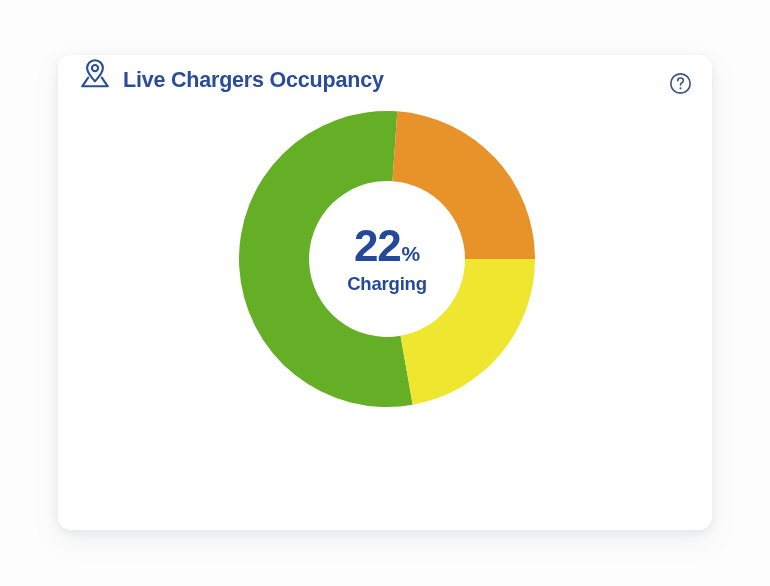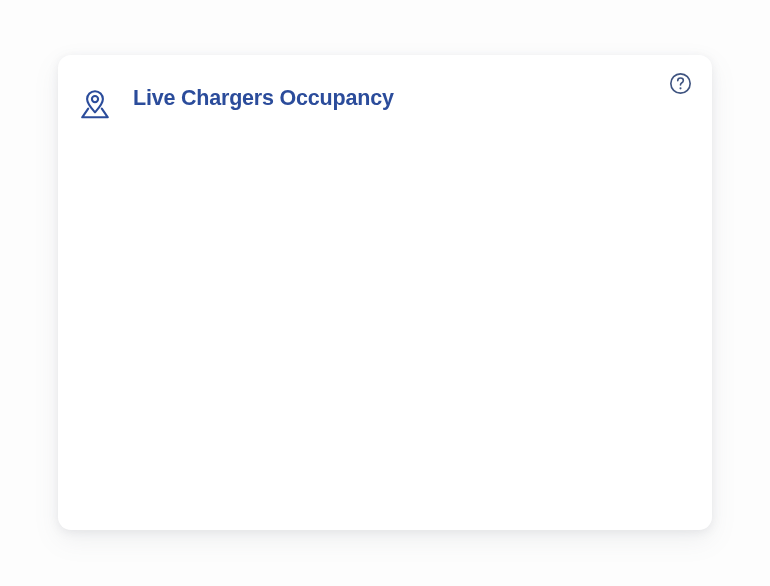--- a/index.html
+++ b/index.html
@@ -33,24 +33,23 @@
   #card-header {
     position: absolute;
     left: 0;
     top: 0;
     width: 100%;
     height: 70px;
   }
   #header-title-group {
     position: absolute;
     left: 20px;
-    top: 33px;
+    top: 2px;
     display: flex;
-    align-items: flex-start;
-    gap: 10px;
+    align-items: flex-end;
   }
   #map-pin-icon {
     width: 34px;
     height: 34px;
     display: block;
     flex: 0 0 auto;
   }
   #card-title {
     margin-left: 11px;
     font-size: 21.5px;
@@ -148,14 +147,32 @@
       <svg viewBox="0 0 24 24" width="23" height="23" fill="none" xmlns="http://www.w3.org/2000/svg" aria-hidden="true">
         <circle cx="12" cy="12" r="10.1" stroke="#3f5480" stroke-width="1.7" fill="none"></circle>
         <path d="M9.1 9.0 C9.1 7.35 10.4 6.25 12.05 6.25 C13.7 6.25 14.95 7.3 14.95 8.85
                  C14.95 10.25 14.05 10.85 13.1 11.5 C12.35 12.0 12.0 12.5 12.0 13.6" stroke="#3f5480" stroke-width="1.7" stroke-linecap="round" fill="none"></path>
         <circle cx="12.0" cy="17.05" r="1.12" fill="#3f5480"></circle>
       </svg>
     </div>
 
   </div>
 
+  <div id="donut-chart">
+    <svg id="donut-svg" viewBox="0 0 302 302" xmlns="http://www.w3.org/2000/svg">
+
+      <path fill="#64af26" d="M 176.700 296.752 A 148 148 0 1 1 161.324 3.361 L 156.441 73.194 A 77.996 77.996 0 1 0 164.544 227.811 Z"></path>
+
+      <path fill="#e8932a" d="M 161.324 3.361 A 148 148 0 0 1 299.000 151.000 L 228.996 151.000 A 77.996 77.996 0 0 0 156.441 73.194 Z"></path>
+
+      <path fill="#efe630" d="M 299.000 151.000 A 148 148 0 0 1 176.700 296.752 L 164.544 227.811 A 77.996 77.996 0 0 0 228.996 151.000 Z"></path>
+    </svg>
+
+    <div id="donut-center-label">
+      <div id="center-value-row">
+        <span id="center-value">22</span>
+        <span id="center-unit">%</span>
+      </div>
+      <div id="center-caption">Charging</div>
+    </div>
+  </div>
 
 </div>
 
 </body></html>

